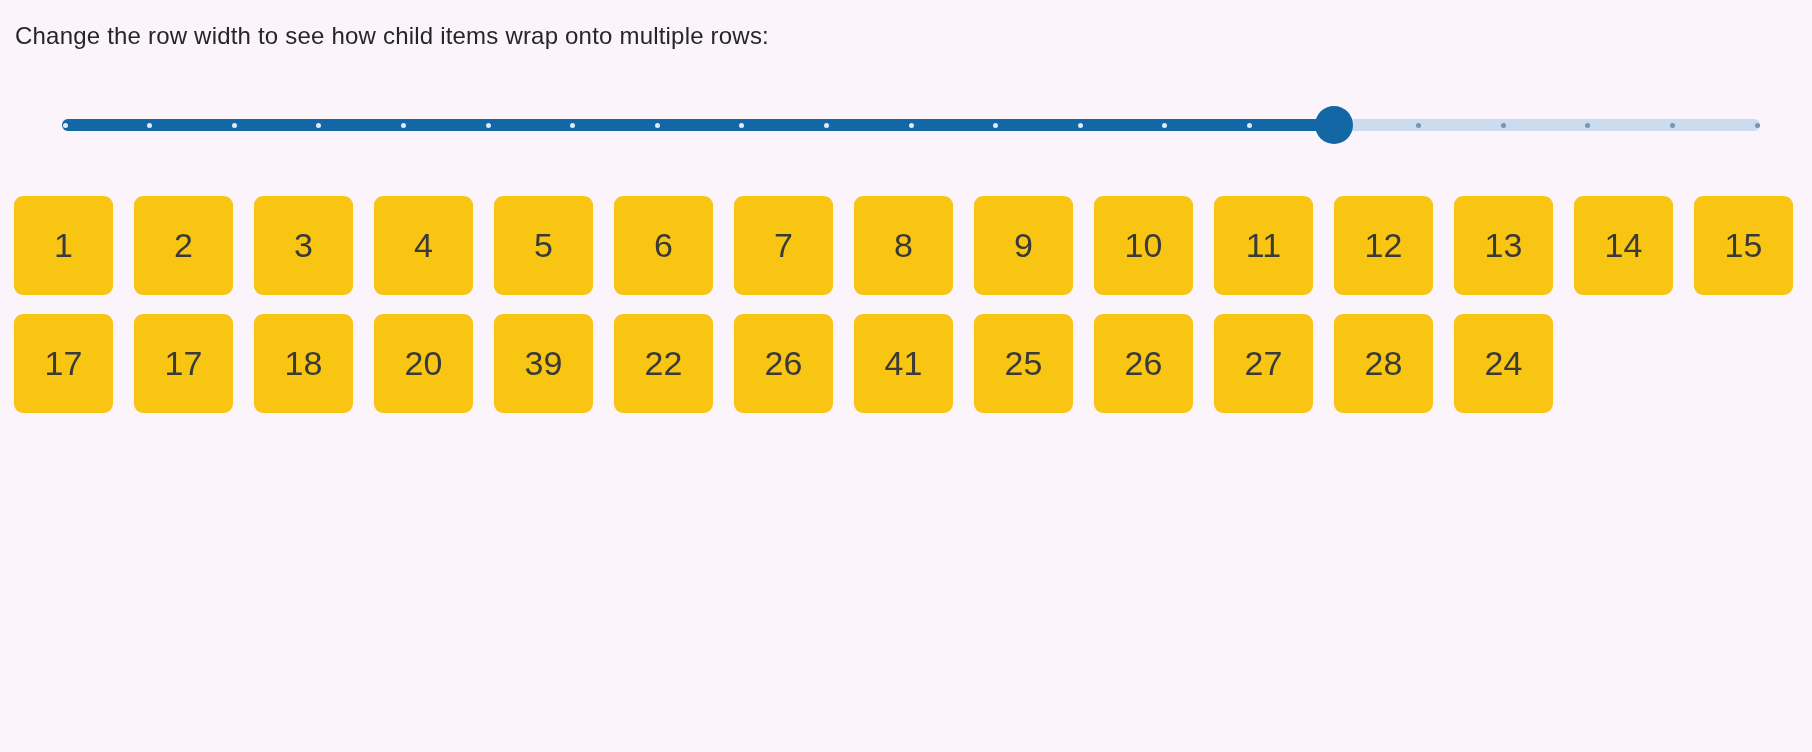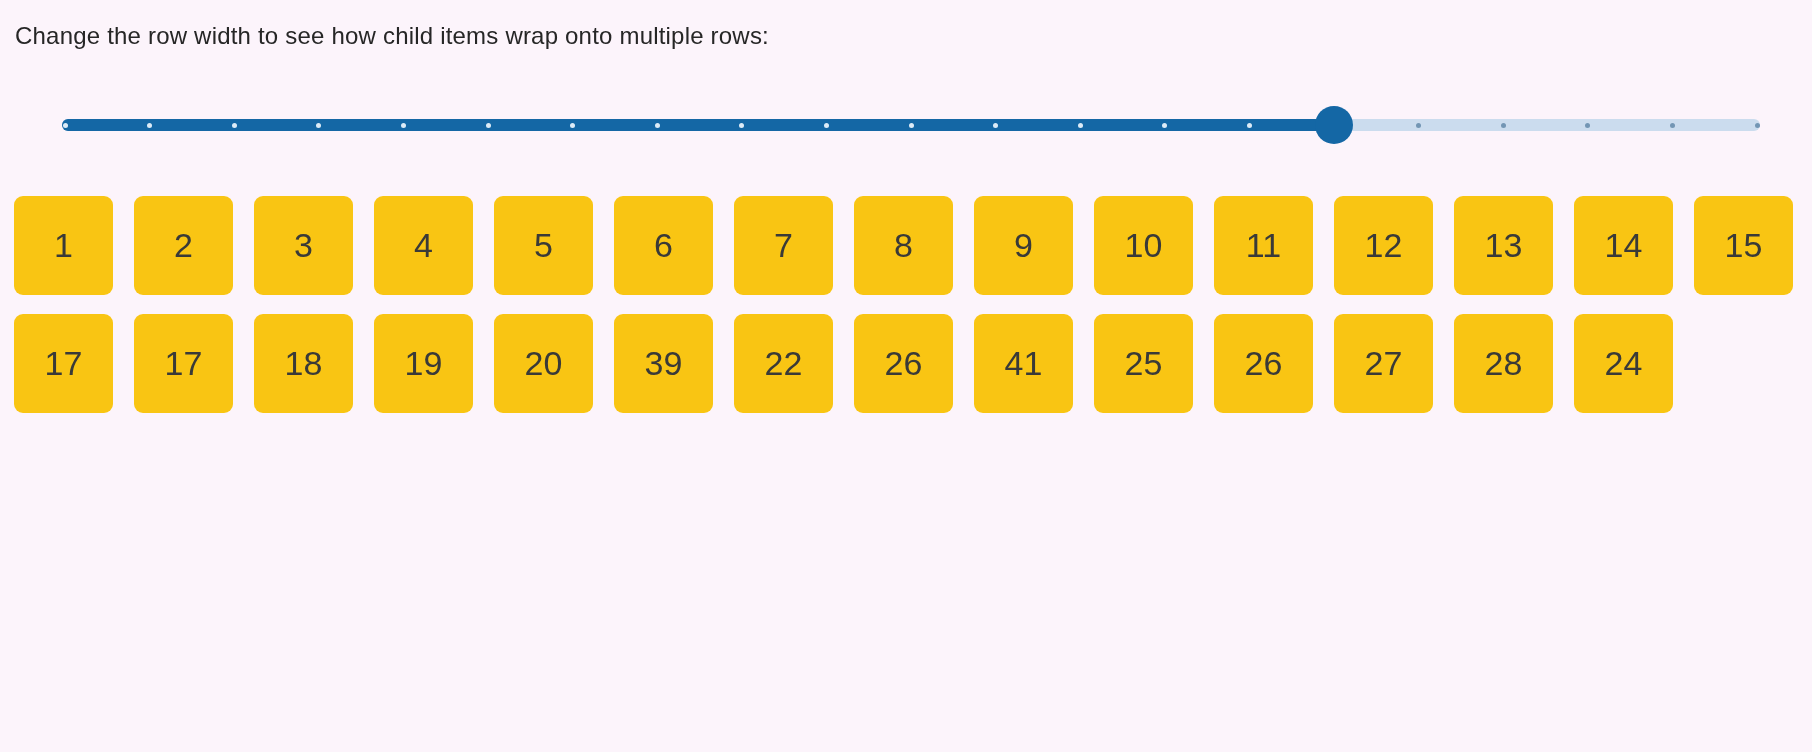--- a/index.html
+++ b/index.html
@@ -123,21 +123,20 @@
     <div class="grid-item">9</div>
     <div class="grid-item">10</div>
     <div class="grid-item">11</div>
     <div class="grid-item">12</div>
     <div class="grid-item">13</div>
     <div class="grid-item">14</div>
     <div class="grid-item">15</div>
     <div class="grid-item">17</div>
     <div class="grid-item">17</div>
     <div class="grid-item">18</div>
-    <div class="grid-item">19</div>
     <div class="grid-item">20</div>
     <div class="grid-item">39</div>
     <div class="grid-item">22</div>
     <div class="grid-item">26</div>
     <div class="grid-item">41</div>
     <div class="grid-item">25</div>
     <div class="grid-item">26</div>
     <div class="grid-item">27</div>
     <div class="grid-item">28</div>
     <div class="grid-item">24</div>

